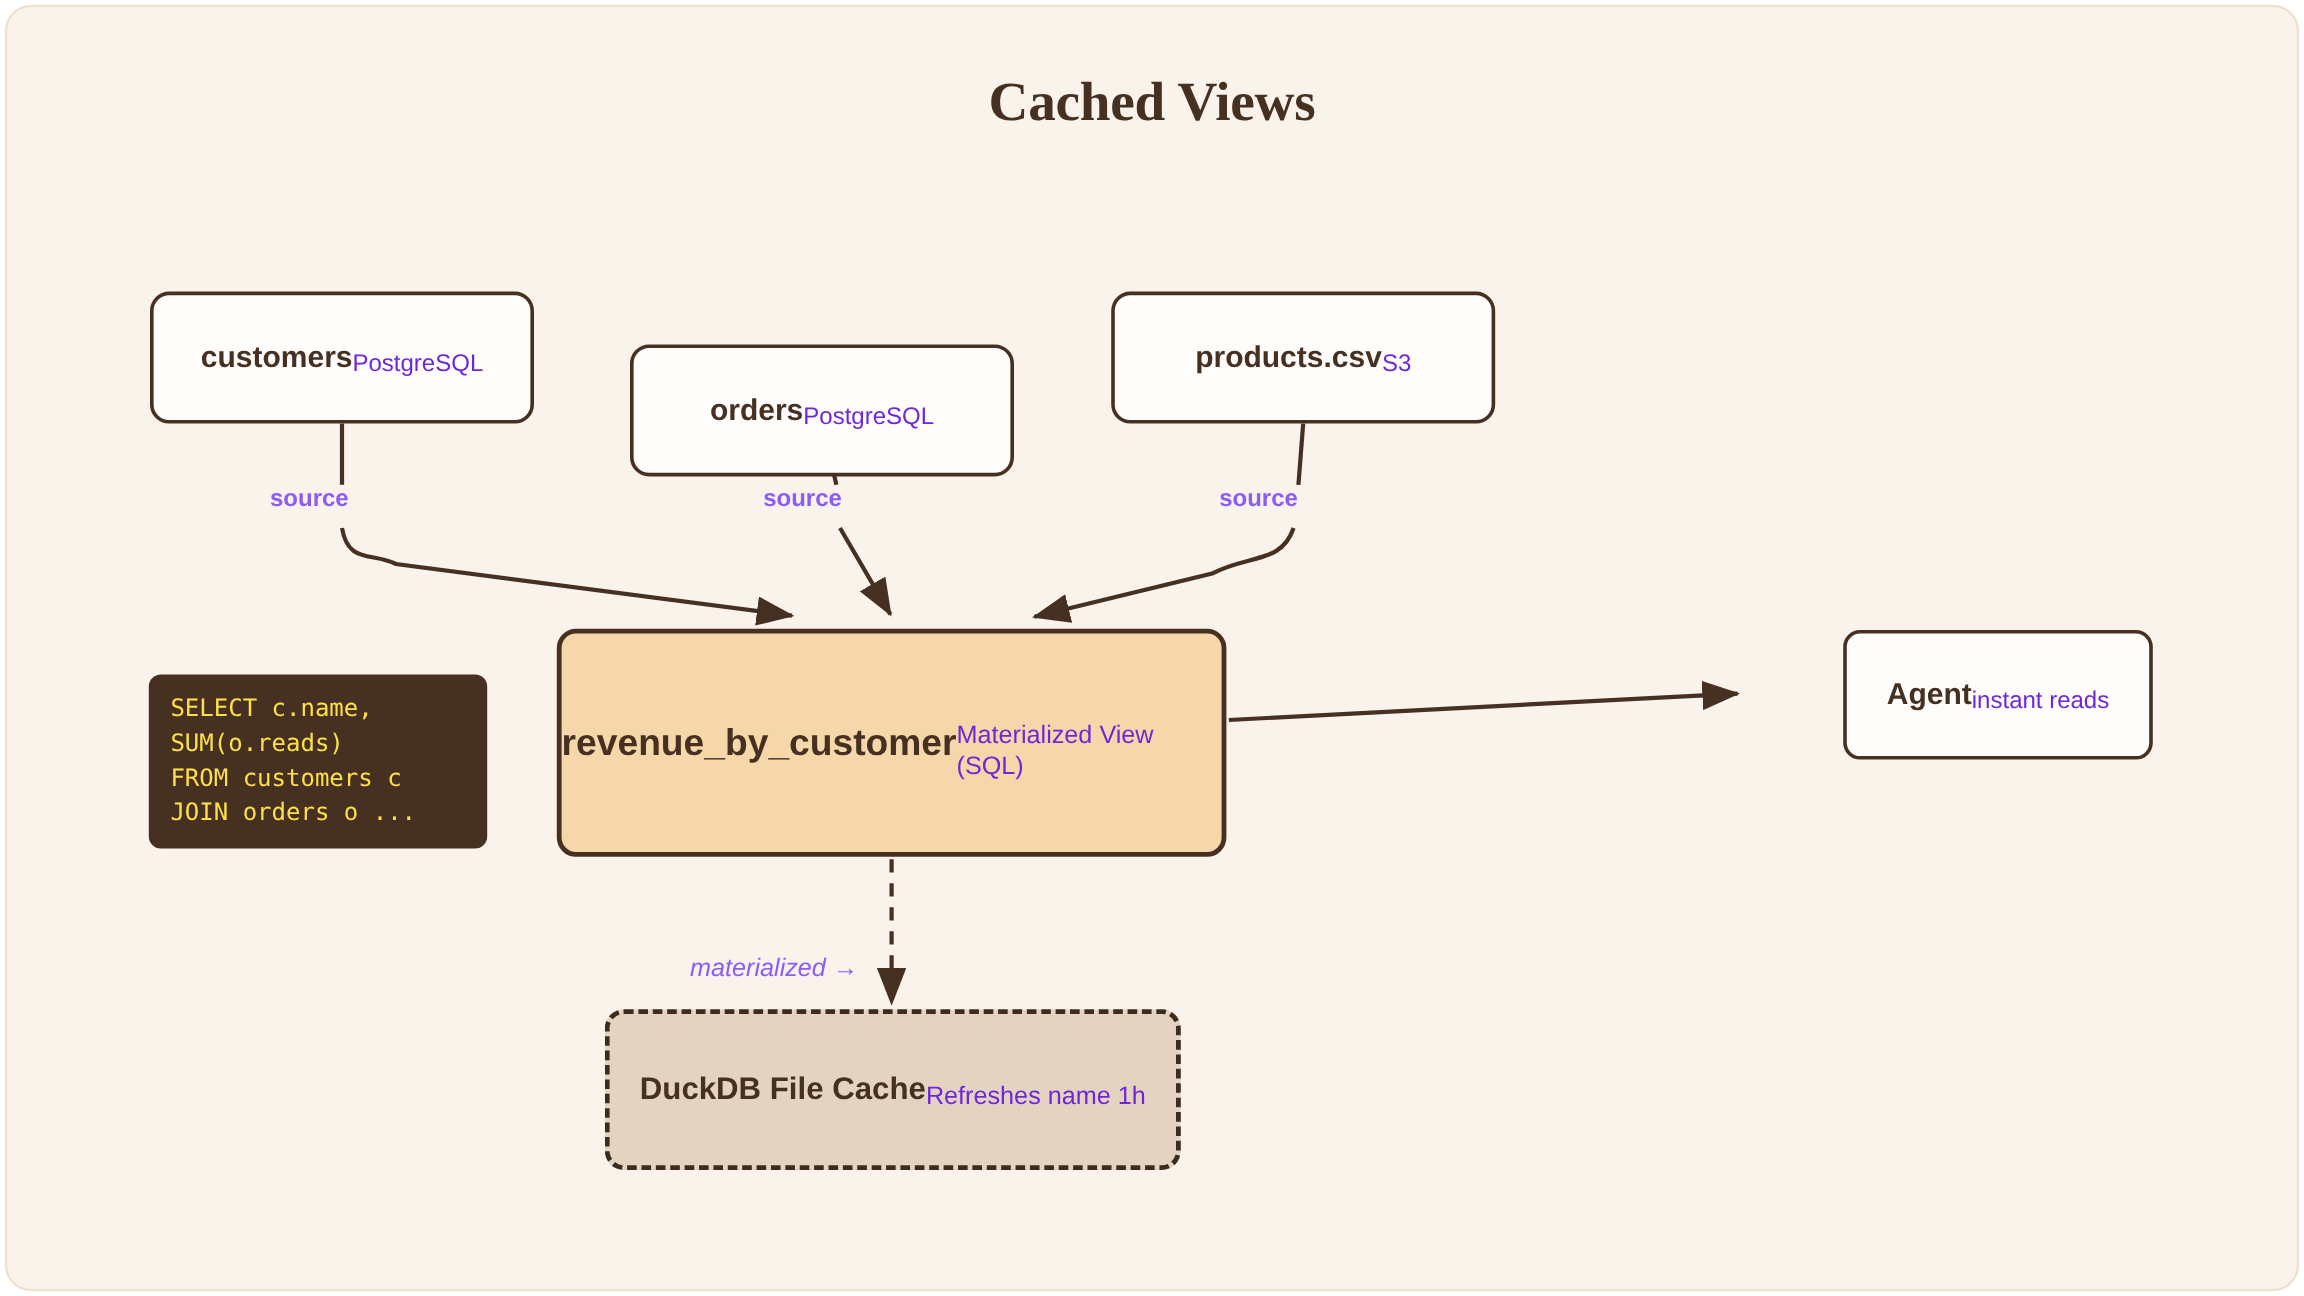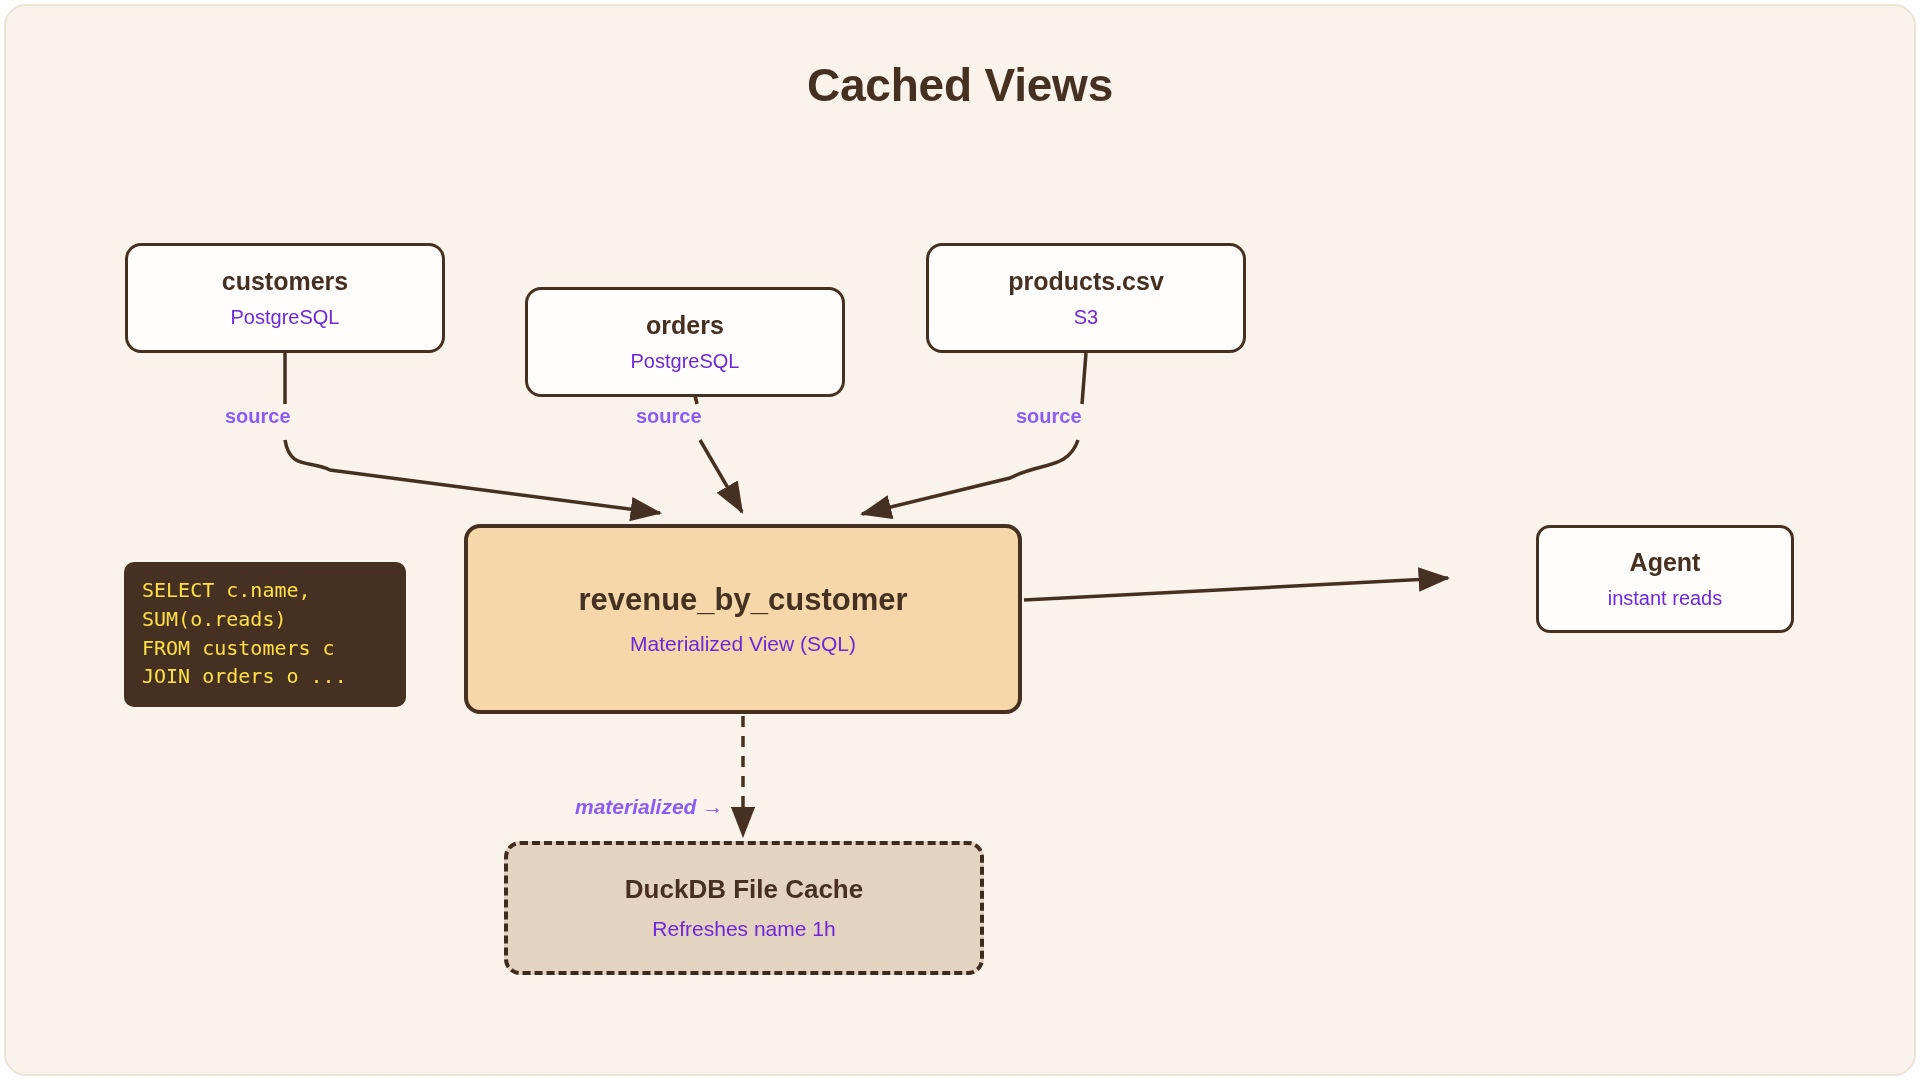--- a/index.html
+++ b/index.html
@@ -35,28 +35,29 @@
   .title {
     position: absolute;
     left: 0;
     top: 58px;
     width: 1920px;
     text-align: center;
     font-size: 46px;
     font-weight: bold;
     color: #463021;
     letter-spacing: -0.2px;
+    font-family: Liberation Serif, serif;
   }
 
   
   .node {
     position: absolute;
     box-sizing: border-box;
     display: flex;
-    flex-direction: column;
+    flex-direction: row;
     align-items: center;
     justify-content: center;
     border-radius: 14px;
   }
 
   .node .n-title {
     font-weight: bold;
     color: #463021;
     line-height: 1.15;
   }
@@ -143,21 +144,21 @@
   .edge-label {
     position: absolute;
     font-size: 20px;
     font-weight: bold;
     color: #8b5cf6;
     text-align: left;
     white-space: nowrap;
   }
   .edge-label.italic {
     font-style: italic;
-    font-weight: bold;
+    font-weight: normal;
     font-size: 21px;
   }
 
   svg.edges {
     position: absolute;
     left: 0;
     top: 0;
     width: 1920px;
     height: 1080px;
     pointer-events: none;

